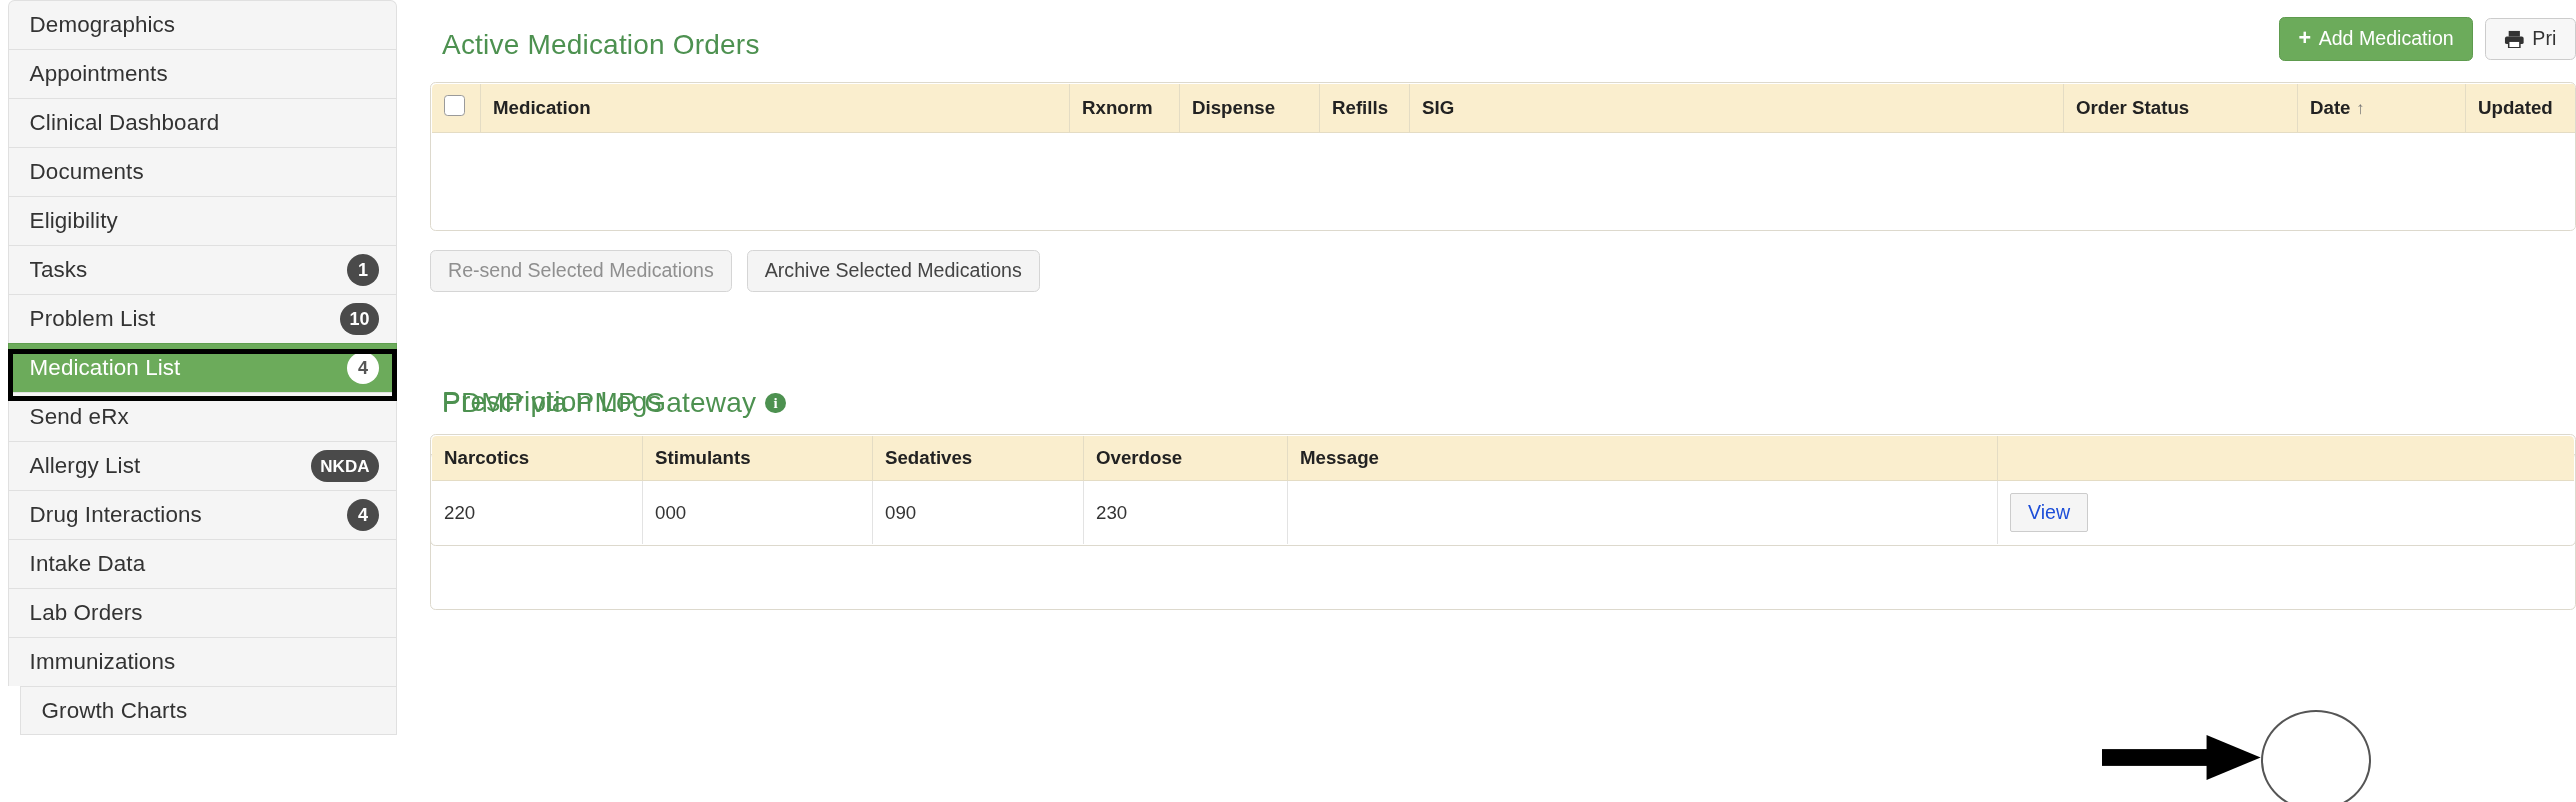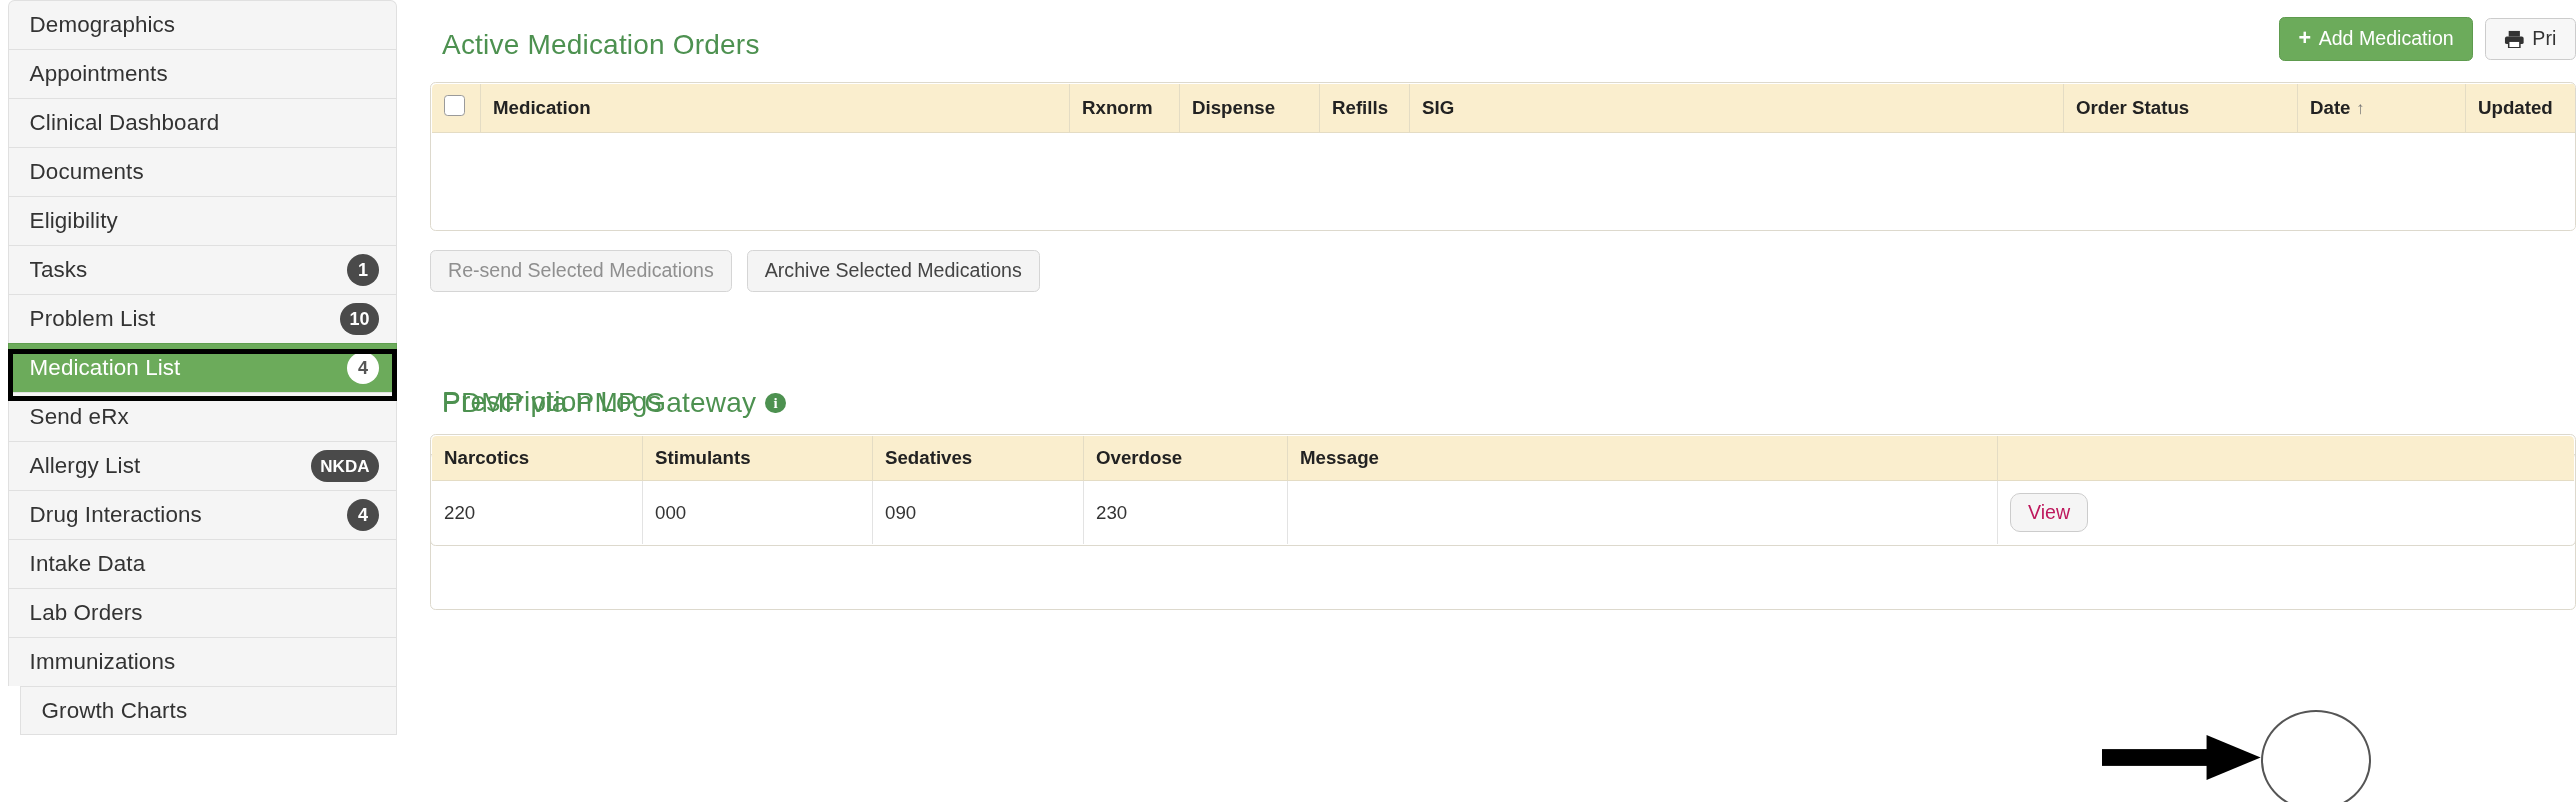--- a/index.html
+++ b/index.html
@@ -155,22 +155,22 @@
   .sort-arrow { font-size: 17px; color: #777; margin-left: 5.6px; }
 
   .action-row { display: flex; gap: 15px; margin-top: 18.7px; }
   .btn-muted {
     background: #f4f4f4; border: 0.9px solid #d5d5d5; border-radius: 5.6px;
     color: #8f8f8f; font-size: 19.6px; padding: 10.3px 17px; line-height:1;
   }
   .btn-muted.dark { color: #444444; }
 
   .btn-view {
-    background:#f5f5f5; border:0.9px solid #cccccc; border-radius:10px;
-    color:#be185d; font-size:19.6px; padding: 8.4px 17px; line-height:1;
+    background:#f5f5f5; border:0.9px solid #cccccc; border-radius:2px;
+    color:#1d4ed8; font-size:19.6px; padding: 8.4px 17px; line-height:1;
   }
 
   
   .anno-ellipse {
     position: absolute;
     left: 2261px; top: 710px;
     width: 110px; height: 101px;
     border: 2.8px solid #555555;
     border-radius: 50%;
     z-index: 40;

